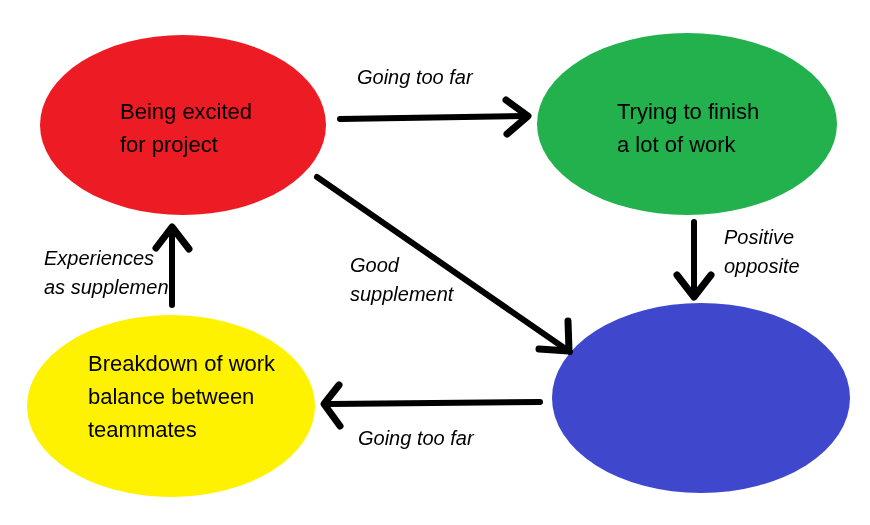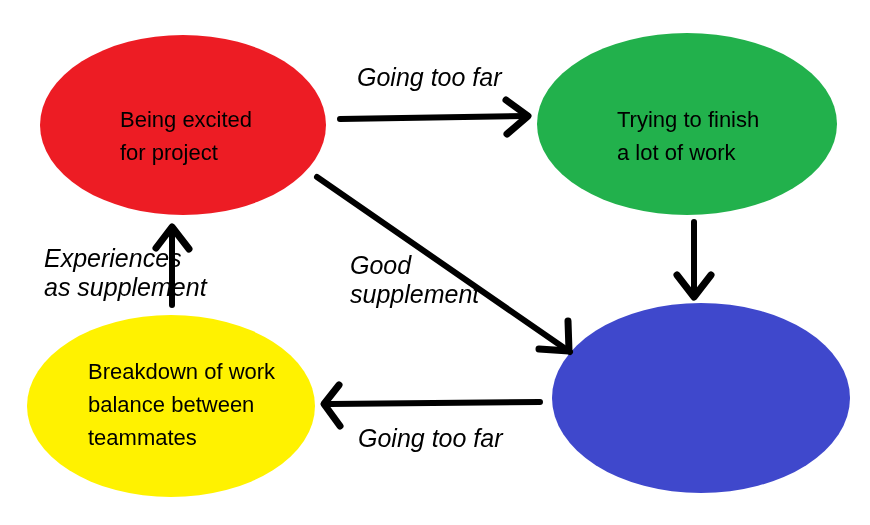--- a/index.html
+++ b/index.html
@@ -22,26 +22,25 @@
     width: 870px;
     height: 525px;
   }
   .node-label {
     position: absolute;
     color: #000000;
     font-size: 22px;
     line-height: 33px;
     white-space: pre-line;
     text-align: left;
-    margin-top: 8px;
   }
   .edge-label {
     position: absolute;
     color: #000000;
-    font-size: 25px;
+    font-size: 20px;
     line-height: 29px;
     font-style: italic;
     white-space: pre-line;
     text-align: left;
   }
   .arrow {
     stroke: #000000;
     fill: none;
     stroke-width: 6;
     stroke-linecap: round;
@@ -91,19 +90,21 @@
 
   <div class="node-label" style="left:120px; top:95px;">Being excited
 for project</div>
   <div class="node-label" style="left:617px; top:95px;">Trying to finish
 a lot of work</div>
   <div class="node-label" style="left:88px; top:347px;">Breakdown of work
 balance between
 teammates</div>
 
   <div class="edge-label" style="left:357px; top:63px;">Going too far</div>
+  <div class="edge-label" style="left:724px; top:223px;">Positive
+opposite</div>
   <div class="edge-label" style="left:350px; top:251px;">Good
 supplement</div>
   <div class="edge-label" style="left:358px; top:424px;">Going too far</div>
   <div class="edge-label" style="left:44px; top:244px;">Experiences
 as supplement</div>
 
 </div>
 
 </body></html>

